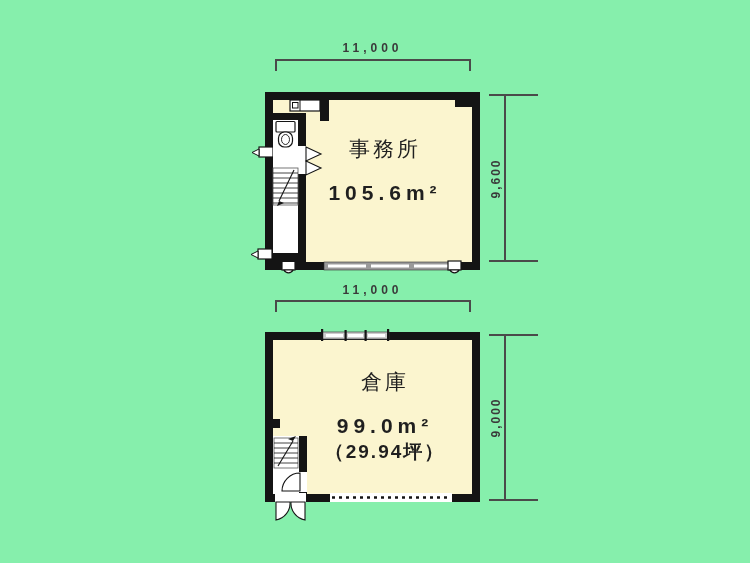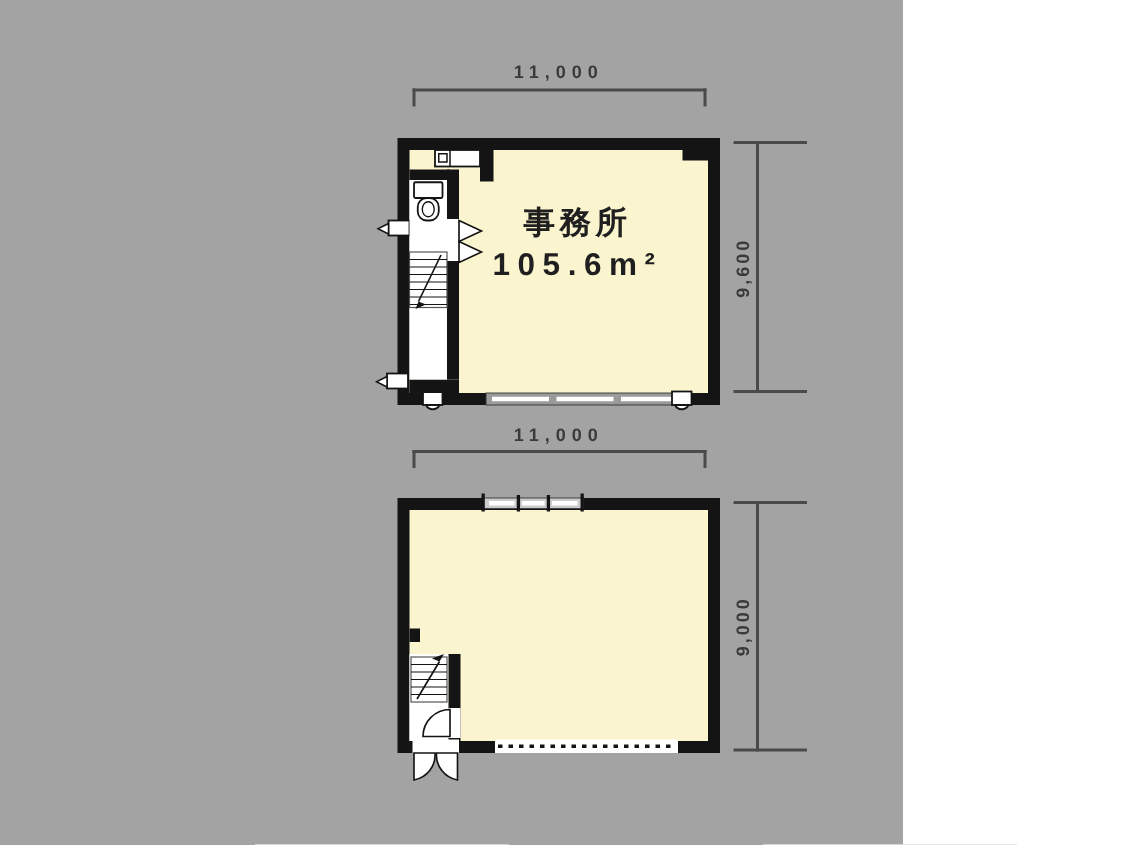--- a/index.html
+++ b/index.html
@@ -1,17 +1,17 @@
 <!DOCTYPE html>
 <html><head>
 <meta charset="utf-8">
 <style>
   html,body{margin:0;padding:0;background:#fff;}
   #canvas{
-    position:relative;width:602px;height:563px;background:#a3a3a3;
+    position:relative;width:750px;height:563px;background:#86efac;
     font-family:"Liberation Sans","DejaVu Sans",sans-serif;overflow:hidden;
   }
   
   .plan{
     position:absolute;left:265px;width:215px;height:178px;
     background:#141414;box-sizing:border-box;
   }
   .plan .floor-fill{
     position:absolute;left:8px;top:8px;right:8px;bottom:8px;background:#fbf5cf;
   }
@@ -27,22 +27,22 @@
   }
   .dim-vline{position:absolute;left:504px;width:2px;background:#4a4a4a;}
   .dim-vtick{position:absolute;left:489px;width:49px;height:2px;background:#4a4a4a;}
   .dim-vlabel{
     position:absolute;left:463px;width:66px;height:15px;text-align:center;
     font-size:12px;letter-spacing:2px;color:#3a3a3a;font-weight:bold;
     transform:rotate(-90deg);white-space:nowrap;
   }
   
   .room-text{position:absolute;left:278px;width:214px;text-align:center;color:#1f1f1f;}
-  .room-name{font-size:21px;font-weight:bold;letter-spacing:3px;line-height:1.0;}
-  .room-area{font-size:21px;font-weight:bold;letter-spacing:5px;margin-top:7px;line-height:1.0;white-space:nowrap;}
+  .room-name{font-size:21px;font-weight:normal;letter-spacing:3px;line-height:1.0;}
+  .room-area{font-size:21px;font-weight:bold;letter-spacing:5px;margin-top:23px;line-height:1.0;white-space:nowrap;}
   .room-tsubo{font-size:19px;font-weight:bold;letter-spacing:2px;margin-top:6px;line-height:1.0;white-space:nowrap;}
 </style>
 </head>
 <body>
 
 <div id="canvas">
 
   <div class="dim-text" style="top:41px;">11,000</div>
   <div class="dim-bracket-h" style="top:59px;"></div>
 
@@ -186,14 +186,19 @@
       <path d="M276,502 L276,520 A17,17 0 0 0 290,502 Z" fill="#ffffff" stroke="#141414" stroke-width="1.1"></path>
       <path d="M305,502 L305,520 A17,17 0 0 1 291,502 Z" fill="#ffffff" stroke="#141414" stroke-width="1.1"></path>
     </g>
   </svg>
 
   <div class="dim-vtick" style="top:334px;"></div>
   <div class="dim-vtick" style="top:499px;"></div>
   <div class="dim-vline" style="top:334px;height:167px;"></div>
   <div class="dim-vlabel" style="top:410px;">9,000</div>
 
+  <div class="room-text" style="top:371px;">
+    <div class="room-name">倉庫</div>
+    <div class="room-area">99.0m²</div>
+    <div class="room-tsubo">（29.94坪）</div>
+  </div>
 
 </div>
 
 </body></html>

